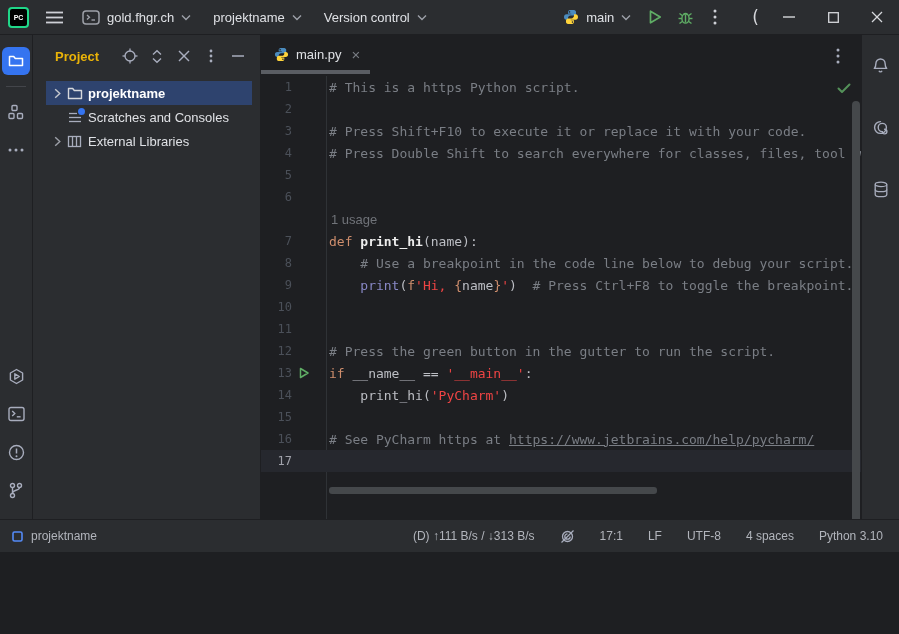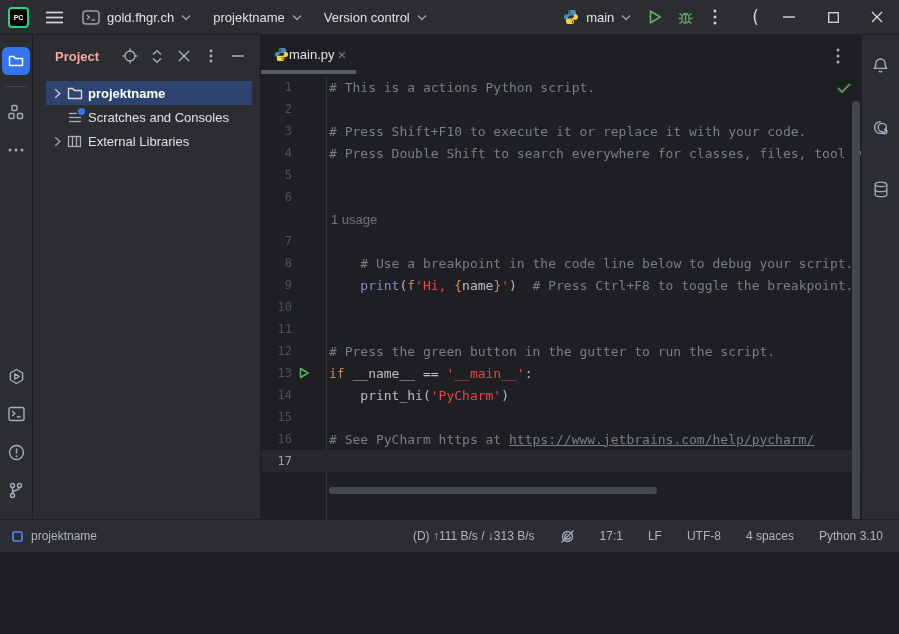--- a/index.html
+++ b/index.html
@@ -49,36 +49,36 @@
   .stripe-btn { width: 28px; height: 28px; border-radius: 6px; border: none; background: none;
     color: #a8adbd; display: flex; align-items: center; justify-content: center; margin: 5px 0; }
   .stripe-btn.active { background: #3574F0; color: #fff; }
   .stripe-divider { width: 20px; height: 1px; background: #43454a; margin: 6px 0; }
   .stripe-spacer { flex: 1; }
 
   
   .project-panel { width: 228px; background: #2b2d30; border-right: 1px solid #1e1f22;
     display: flex; flex-direction: column; }
   .panel-header { height: 42px; display: flex; align-items: center; padding: 0 12px 0 22px; }
-  .panel-title { font-weight: 700; font-size: 13px; color: #fca5a5; margin-right: auto; }
+  .panel-title { font-weight: 700; font-size: 13px; color: #eab308; margin-right: auto; }
   .ph-icons { display: flex; align-items: center; gap: 7px; }
   .ph-btn { width: 20px; height: 20px; background: none; border: none; color: #a8adbd;
     display: flex; align-items: center; justify-content: center; }
 
   .tree { padding-top: 4px; }
   .tree-row { height: 24px; display: flex; align-items: center; margin: 0 8px 0 13px; padding: 0 3px; color: #dfe1e5; }
   .tree-row.selected { background: #2E436E; color: #ffffff; font-weight: 600; }
   .tree-chevron { width: 17px; display: flex; justify-content: center; align-items: center; color: #9da0a8; }
   .tree-icon { width: 17px; display: flex; justify-content: center; align-items: center; margin-right: 5px; position: relative; }
   .badge-dot { position: absolute; top: -3px; right: -2px; width: 7px; height: 7px; border-radius: 50%; background: #3574F0; }
 
   
   .editor { flex: 1; min-width: 0; background: #1e1f22; display: flex; flex-direction: column; position: relative; }
   .tabbar { flex: 0 0 41px; display: flex; align-items: stretch; padding-right: 8px; }
-  .tab { position: relative; display: flex; align-items: center; gap: 0; padding: 0 10px 3px 13px; font-size: 13px; color: #dfe1e5; }
+  .tab { position: relative; display: flex; align-items: center; gap: 7px; padding: 0 10px 3px 13px; font-size: 13px; color: #dfe1e5; }
   .tab-underline { position: absolute; left: 0; bottom: 2px; height: 4px; width: 100%; background: #5a5d63; }
   .tab-close { color: #7a7e85; font-size: 15px; line-height: 1; margin-left: 3px; }
   .editor-kebab { margin-left: auto; align-self: center; }
 
   .code-area { flex: 1; position: relative; overflow: hidden;
     font-family: "DejaVu Sans Mono", monospace; font-size: 13px; }
   .gutter-line { position: absolute; left: 65px; top: 0; bottom: 0; width: 1px; background: #2f3236; }
   .code-row { height: 22px; display: flex; align-items: center; position: relative; }
   .code-row.current { background: #26282e; }
   .gutter-cell { flex: 0 0 65px; display: flex; align-items: center; }
@@ -415,21 +415,21 @@
             </svg>
         </button>
       </div>
       <div class="code-area">
         <div class="gutter-line"></div>
         <div id="code-lines">
             <div class="code-row">
               <div class="gutter-cell">
                 <span class="lnum">1</span>
               </div>
-              <div class="code-cell"><span class="tok-cmt"># This is a actions Python script.</span></div>
+              <div class="code-cell"><span class="tok-cmt"># This is a https Python script.</span></div>
             </div>
             <div class="code-row">
               <div class="gutter-cell">
                 <span class="lnum">2</span>
               </div>
               <div class="code-cell"></div>
             </div>
             <div class="code-row">
               <div class="gutter-cell">
                 <span class="lnum">3</span>
@@ -457,20 +457,21 @@
             <div class="code-row">
               <div class="gutter-cell">
                 <span class="lnum"></span>
               </div>
               <div class="code-cell"><span class="inlay">1 usage</span></div>
             </div>
             <div class="code-row">
               <div class="gutter-cell">
                 <span class="lnum">7</span>
               </div>
+              <div class="code-cell"><span class="tok-kw">def </span><span class="tok-fn">print_hi</span><span class="tok-txt">(name):</span></div>
             </div>
             <div class="code-row">
               <div class="gutter-cell">
                 <span class="lnum">8</span>
               </div>
               <div class="code-cell"><span class="tok-txt">    </span><span class="tok-cmt"># Use a breakpoint in the code line below to debug your script.</span></div>
             </div>
             <div class="code-row">
               <div class="gutter-cell">
                 <span class="lnum">9</span>

